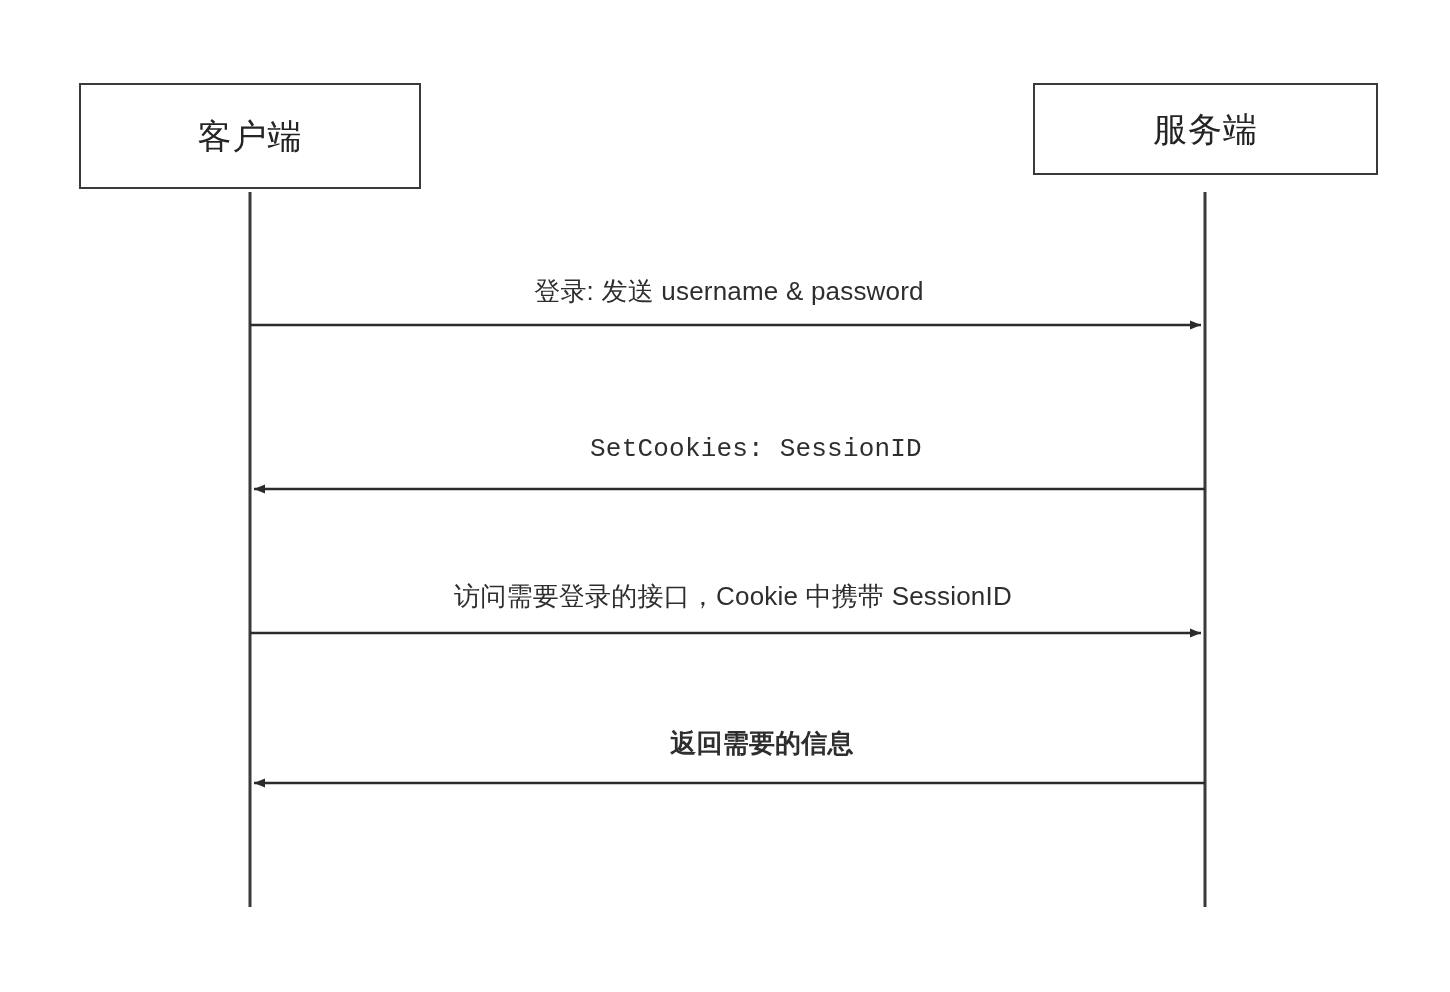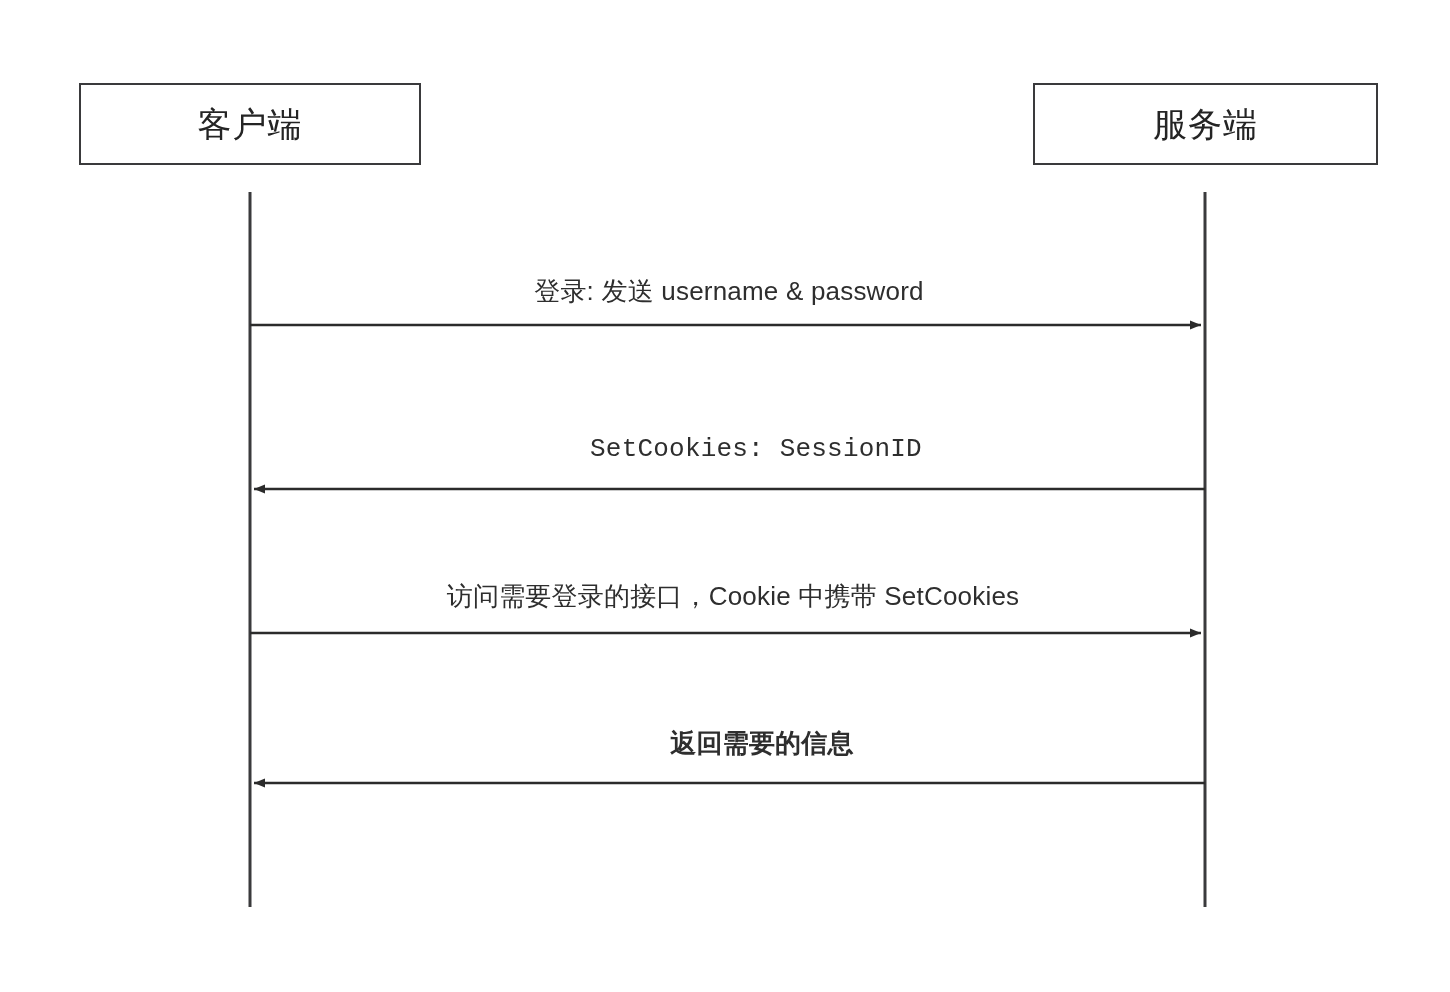--- a/index.html
+++ b/index.html
@@ -80,29 +80,29 @@
 
     <line x1="250" y1="325" x2="1201" y2="325" stroke="#2b2b2b" stroke-width="2.4" marker-end="url(#arrow-right)"></line>
 
     <line x1="1205" y1="489" x2="254" y2="489" stroke="#2b2b2b" stroke-width="2.4" marker-end="url(#arrow-left)"></line>
 
     <line x1="250" y1="633" x2="1201" y2="633" stroke="#2b2b2b" stroke-width="2.4" marker-end="url(#arrow-right)"></line>
 
     <line x1="1205" y1="783" x2="254" y2="783" stroke="#2b2b2b" stroke-width="2.4" marker-end="url(#arrow-left)"></line>
   </svg>
 
-  <div class="participant-box" style="left:79px; top:83px; width:342px; height:82px;">
+  <div class="participant-box" style="left:79px; top:83px; width:342px; height:106px;">
     <span class="participant-label">客户端</span>
   </div>
 
-  <div class="participant-box" style="left:1033px; top:83px; width:345px; height:82px;">
+  <div class="participant-box" style="left:1033px; top:83px; width:345px; height:92px;">
     <span class="participant-label">服务端</span>
   </div>
 
   <div class="message-label" style="left:729px; top:278px;">登录: 发送 username &amp; password</div>
 
   <div class="message-label" style="left:756px; top:436px;font-family:Liberation Mono, monospace;">SetCookies: SessionID</div>
 
-  <div class="message-label" style="left:733px; top:583px;">访问需要登录的接口，Cookie 中携带 SetCookies</div>
+  <div class="message-label" style="left:733px; top:583px;">访问需要登录的接口，Cookie 中携带 SessionID</div>
 
   <div class="message-label" style="left:762px; top:730px;font-weight:bold;">返回需要的信息</div>
 
 </div>
 
 </body></html>

